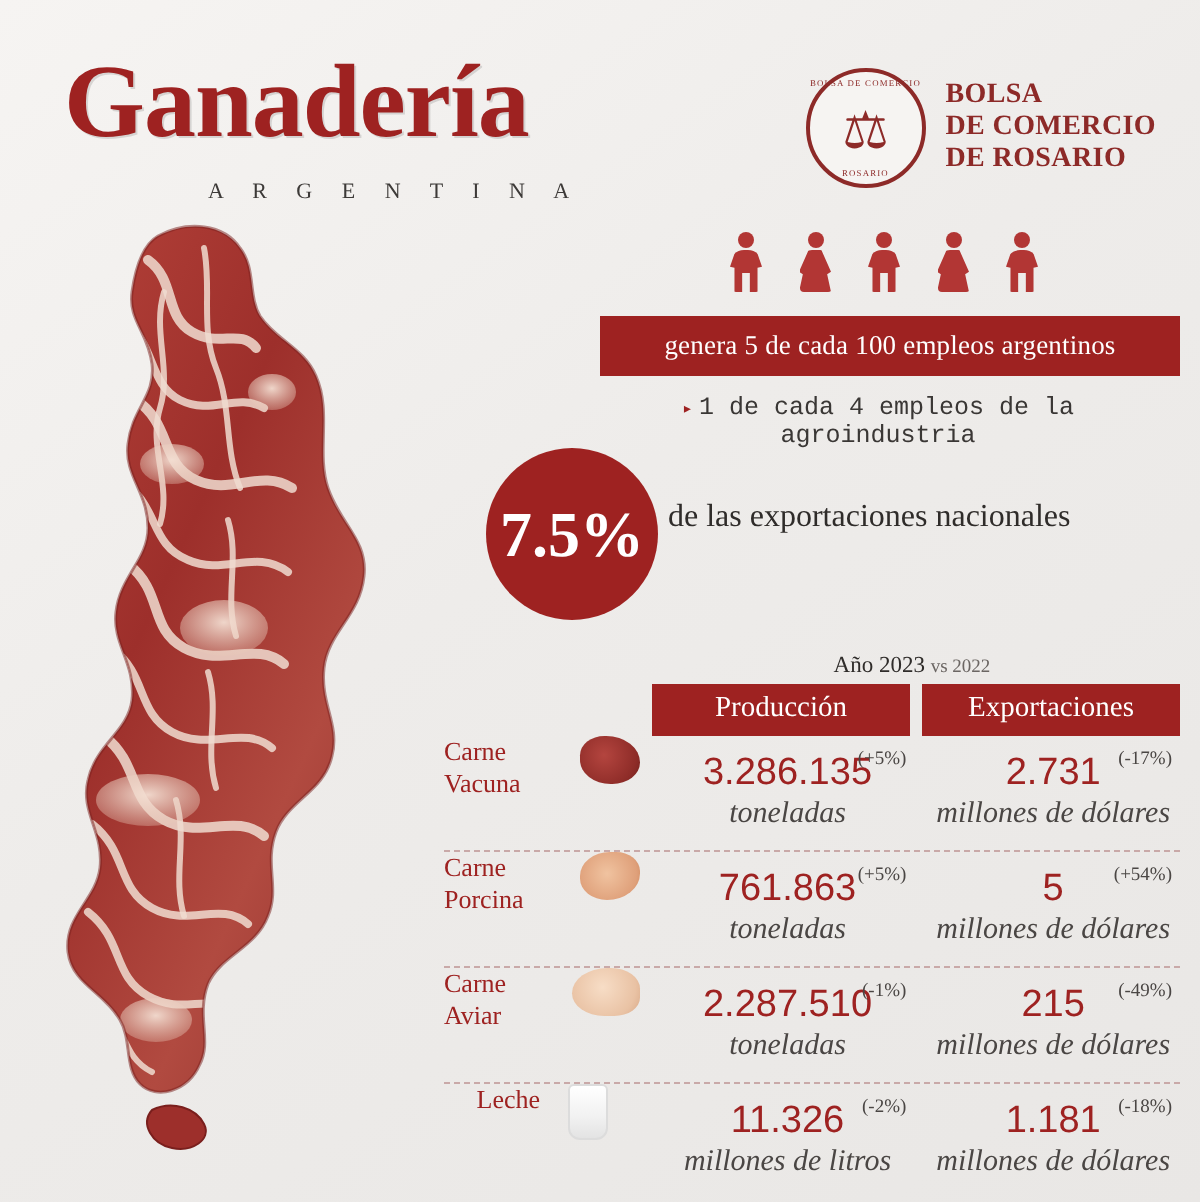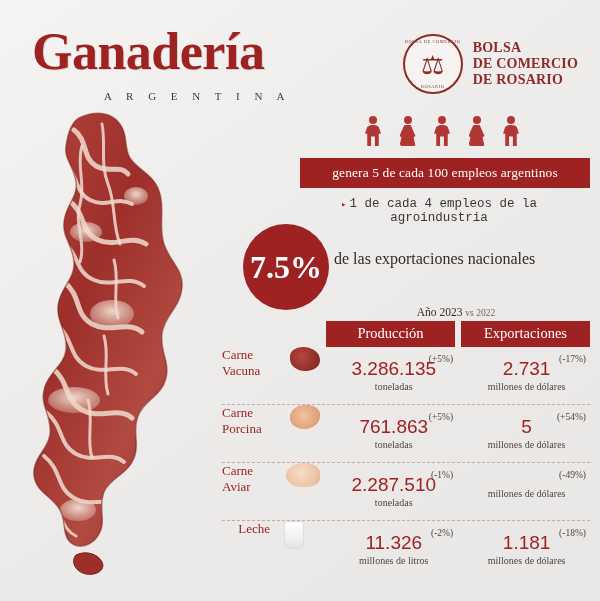--- a/index.html
+++ b/index.html
@@ -210,20 +210,21 @@
     top: 306px;
     width: 368px;
   }
   .year-label {
     text-align: center;
     font-family: "Liberation Serif", serif;
     font-size: 11.5px;
     color: #2f2c2a;
     margin-bottom: 3px;
     padding-left: 100px;
+    margin-top: 21px;
   }
   .year-label .vs { font-size: 9.5px; color: #6b6663; }
   .head-row {
     display: flex;
     margin-left: 104px;
     gap: 6px;
   }
   .head-cell {
     background: #9e2221;
     color: #fff;
@@ -295,23 +296,24 @@
     justify-content: center;
   }
   .val-main {
     font-family: Liberation Sans, sans-serif;
     font-size: 19px;
     color: #9e2221;
     line-height: 1.05;
   }
   .val-unit {
     font-family: "Liberation Serif", serif;
-    font-size: 10px;
+    font-size: 15px;
     color: #4a4644;
     margin-top: 3px;
+    font-style: italic;
   }
   .val-delta {
     position: absolute;
     top: 7px;
     right: 4px;
     font-family: "Liberation Serif", serif;
     font-size: 9.5px;
     color: #4a4644;
   }
 </style>
@@ -484,20 +486,21 @@
         <div class="row-label">Carne Aviar</div>
         <div class="row-thumb thumb-chicken"></div>
       </div>
       <div class="val-cell">
         <div class="val-delta">(-1%)</div>
         <div class="val-main">2.287.510</div>
         <div class="val-unit">toneladas</div>
       </div>
       <div class="val-cell">
         <div class="val-delta">(-49%)</div>
+        <div class="val-main">215</div>
         <div class="val-unit">millones de dólares</div>
       </div>
     </div>
 
     <div class="data-row">
       <div class="row-label-cell">
         <div class="row-label">Leche</div>
         <div class="row-thumb thumb-milk"></div>
       </div>
       <div class="val-cell">

